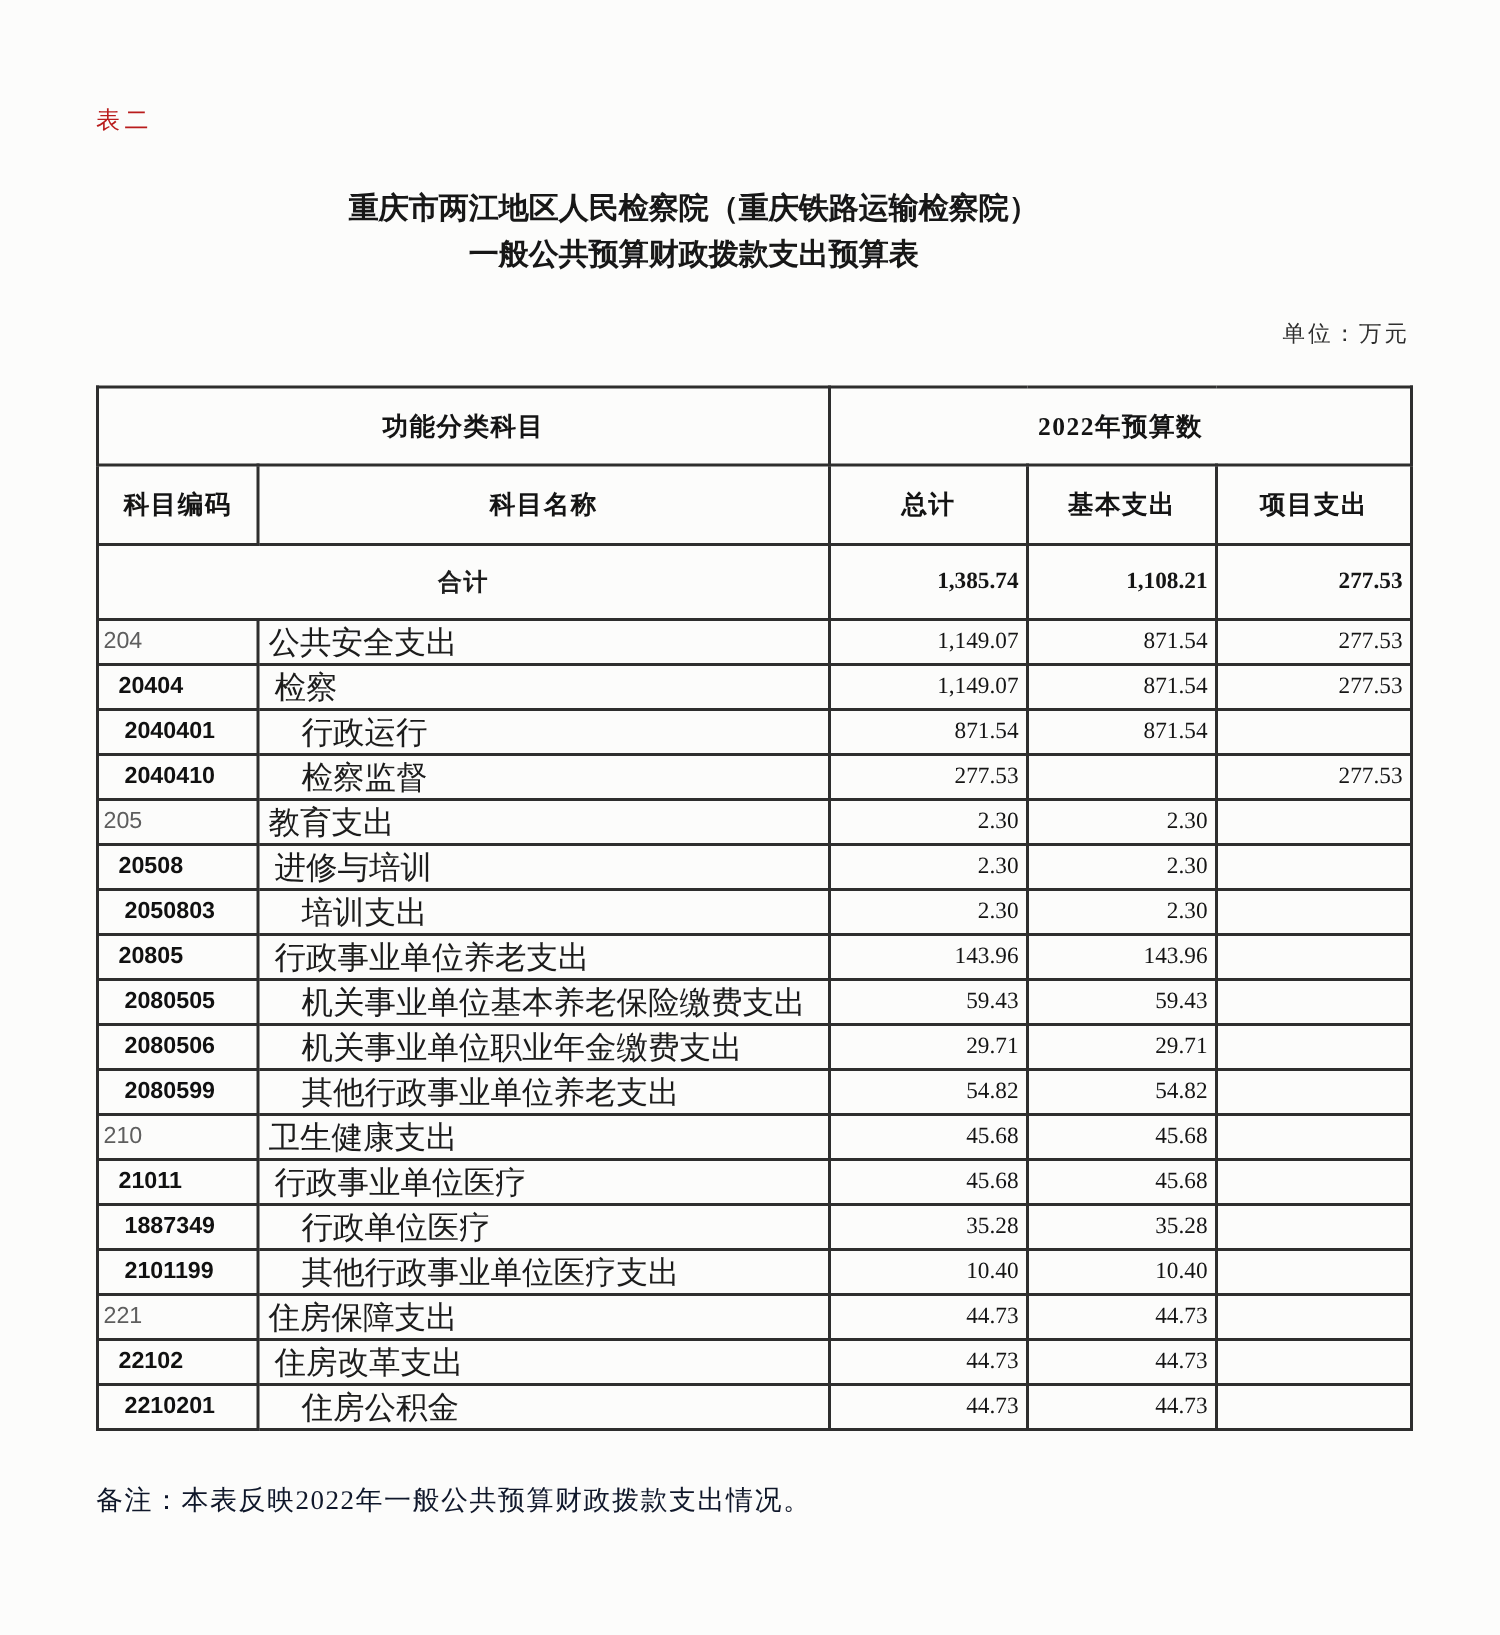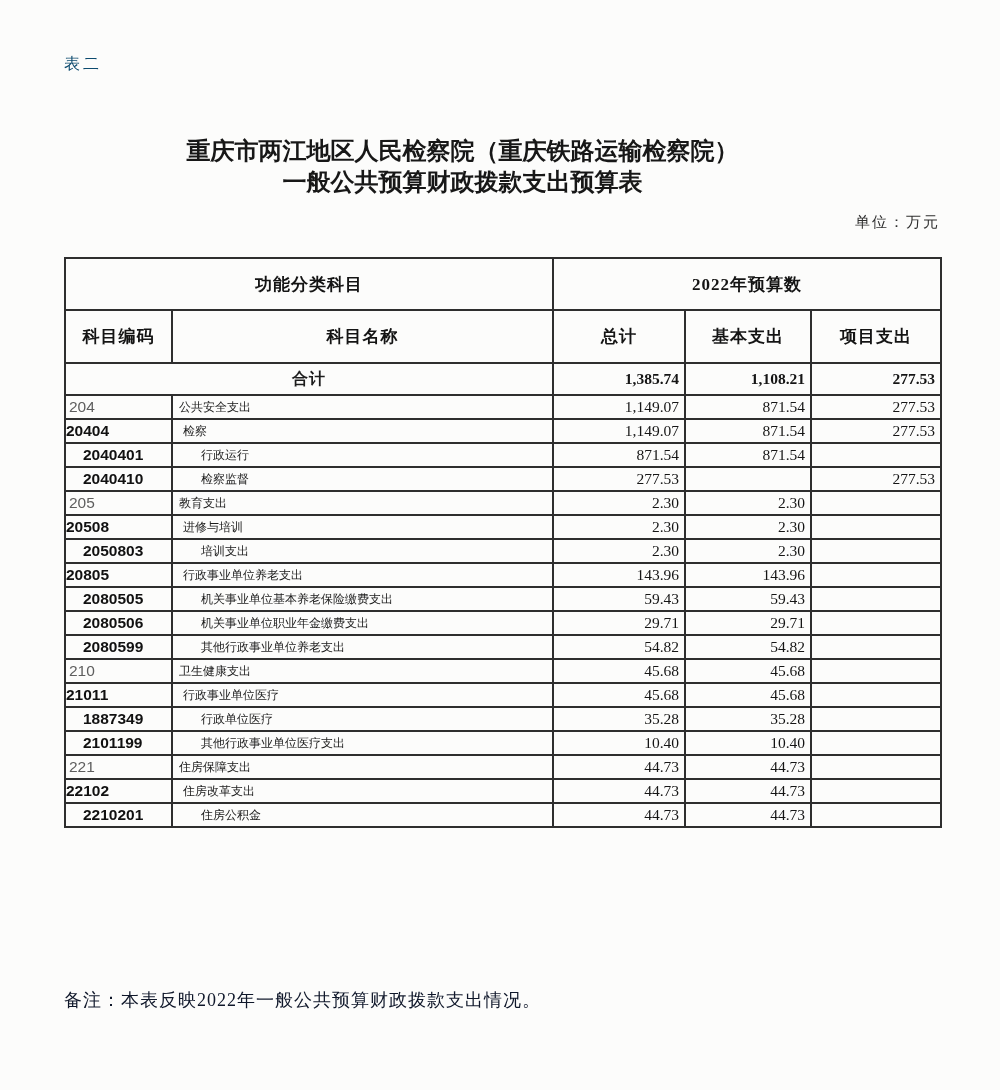--- a/index.html
+++ b/index.html
@@ -11,33 +11,33 @@
   .page {
     position: relative;
     width: 1000px;
     height: 1090px;
     background: #fcfcfb;
     overflow: hidden;
   }
   .table-tag {
     position: absolute;
     left: 64px;
-    top: 54px;
+    top: 70px;
     font-size: 16px;
     letter-spacing: 3px;
-    color: #0c4a6e;
+    color: #b91c1c;
   }
   .doc-title {
     position: absolute;
     left: 0;
-    top: 136px;
+    top: 124px;
     width: 925px;
     text-align: center;
     font-weight: 700;
-    font-size: 24px;
+    font-size: 20px;
     line-height: 31px;
     color: #171717;
   }
   .unit-note {
     position: absolute;
     right: 60px;
     top: 213px;
     font-size: 15px;
     letter-spacing: 2px;
     color: #2e2e2e;
@@ -51,21 +51,21 @@
     table-layout: fixed;
   }
   table.budget th,
   table.budget td {
     border: 2px solid #2e2e2e;
     overflow: hidden;
     white-space: nowrap;
   }
   tr.hrow1 { height: 52px; margin-left: 39px; }
   tr.hrow2 { height: 53px; }
-  tr.trow  { height: 32px; margin-top: 20px; }
+  tr.trow  { height: 50px; margin-top: 20px; }
   tbody tr { height: 24px; }
   th.group-th, th.col-th {
     font-weight: 700;
     font-size: 17px;
     letter-spacing: 1px;
     text-align: center;
     color: #141414;
   }
   td.total-label {
     text-align: center;
@@ -79,24 +79,24 @@
     font-size: 15.5px;
     font-family: "Liberation Serif", "DejaVu Serif", serif;
     color: #151515;
   }
   td.num.bold { font-weight: 700; }
   td.code {
     font-family: "Liberation Sans", "DejaVu Sans", sans-serif;
     font-size: 15.5px;
   }
   td.code.lvl1 { padding-left: 3px;  font-weight: 400; color: #5e5e5e; }
-  td.code.lvl2 { font-weight: 700; color: #111111; }
+  td.code.lvl2 { padding-left: 13px; font-weight: 700; color: #111111; }
   td.code.lvl3 { padding-left: 17px; font-weight: 700; color: #111111; margin-left: 20px; }
   td.name {
-    font-size: 12px;
+    font-size: 21px;
     color: #1c1c1c;
   }
   td.name.lvl1 { padding-left: 6px; }
   td.name.lvl2 { padding-left: 10px; }
   td.name.lvl3 { padding-left: 28px; }
   .footer-note {
     position: absolute;
     left: 64px;
     top: 988px;
     font-size: 18px;

